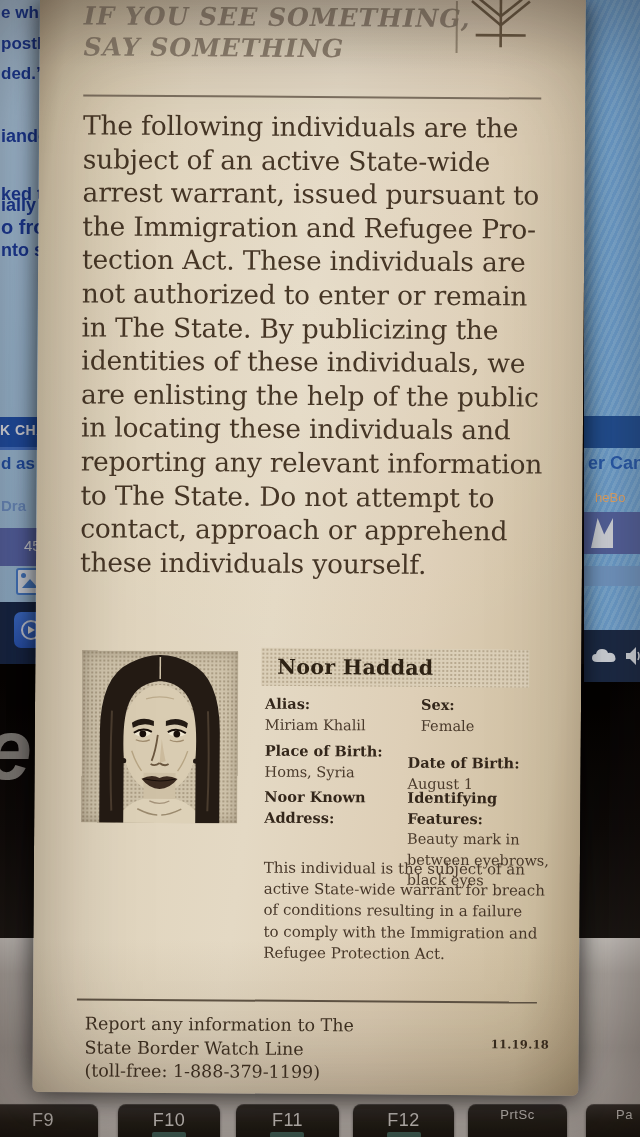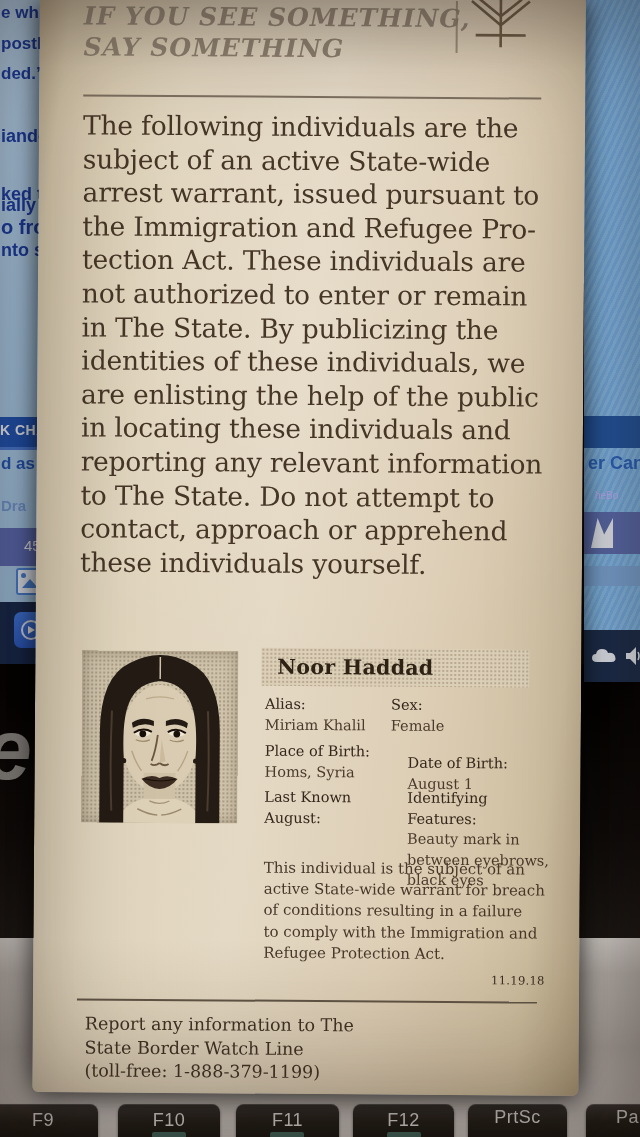--- a/index.html
+++ b/index.html
@@ -41,42 +41,42 @@
   .playbtn:after{content:"";position:absolute;left:14px;top:14px;width:0;height:0;
            border-top:4px solid transparent;border-bottom:4px solid transparent;border-left:7px solid #fff;}
 
   
   .scrR{position:absolute;left:584px;top:0;width:56px;height:682px;
         background:repeating-linear-gradient(115deg,#79b2e6 0 3px,#8abeea 3px 6px);}
   .rbar1{position:absolute;left:584px;top:416px;width:56px;height:32px;background:#2458a3;}
   .f-ercan{position:absolute;left:588px;top:453px;font-family:"Liberation Sans",sans-serif;
            font-weight:600;font-size:18px;color:#2c66c0;white-space:nowrap;}
   .f-hebo{position:absolute;left:595px;top:490px;font-family:"Liberation Sans",sans-serif;
-           font-size:10px;color:#c4b5fd;white-space:nowrap;}
+           font-size:13px;color:#fdba74;white-space:nowrap;}
   .rbar2{position:absolute;left:584px;top:512px;width:56px;height:42px;background:#5d6eb0;}
   .rbar2:after{content:"";position:absolute;left:7px;top:6px;width:22px;height:30px;background:#e9eef6;
            clip-path:polygon(0 100%,30% 0,60% 55%,100% 0,100% 100%);}
   .rbar3{position:absolute;left:584px;top:566px;width:56px;height:20px;background:#7ea9da;}
   .taskR{position:absolute;left:584px;top:630px;width:56px;height:52px;background:#1d2f4e;z-index:2;}
   .taskR svg{position:absolute;}
 
   
   .bezel{position:absolute;left:0;top:664px;width:640px;height:276px;
          background:linear-gradient(180deg,#000 0%,#0d0b0a 60%,#1b1815 100%);}
   .logoE{position:absolute;left:-16px;top:700px;font:italic 700 86px "Liberation Sans",sans-serif;
          color:#8f8d88;z-index:2;}
   .deck{position:absolute;left:0;top:938px;width:640px;height:199px;
         background:linear-gradient(180deg,#d8d4cf 0%,#bab4ae 18%,#aba49e 55%,#c6c0ba 100%);}
   .key{position:absolute;top:1104px;height:40px;border-radius:8px;z-index:3;
        background:linear-gradient(180deg,#3a3531 0%,#232019 45%,#16130f 100%);
        color:#d8d4cf;font-family:"Liberation Sans",sans-serif;text-align:center;
        box-shadow:inset 0 1px 0 rgba(255,255,255,.15),0 2px 3px rgba(0,0,0,.5);}
   .key .kl{padding-top:6px;font-size:18px;letter-spacing:.5px;}
   .key .ks{font-size:14px;color:#7fd0c0;margin-top:14px;}
-  .key.small .kl{padding-top:3px;font-size:18px;}
+  .key.small .kl{padding-top:3px;font-size:13px;}
   .k-f9{left:-12px;width:110px;}
   .k-f10{left:118px;width:102px;}
   .k-f11{left:236px;width:103px;}
   .k-f12{left:353px;width:101px;}
   .k-prtsc{left:468px;width:99px;}
   .k-pause{left:586px;width:80px;text-align:left;}
   .k-pause .kl{padding-left:30px;}
   .k-pause .ks{padding-left:32px;}
   .keystub{position:absolute;top:1132px;height:6px;width:34px;background:#6fc4b4;opacity:.45;
            border-radius:2px;z-index:4;}
@@ -102,29 +102,29 @@
   .portrait{left:47px;top:660px;width:156px;height:172px;
          background-color:#cfc3ab;
          background-image:radial-gradient(#ab9d84 1px,rgba(0,0,0,0) 1.35px);background-size:4px 4px;
          box-shadow:inset 0 0 14px rgba(70,55,35,.35);}
   .nameband{left:226px;top:656px;width:268px;height:38px;
          background-color:#dbcfb8;
          background-image:radial-gradient(#b8a98f 1px,rgba(0,0,0,0) 1.4px);background-size:4px 4px;}
   .nameband .nm{position:absolute;left:16px;top:0;line-height:38px;font-weight:700;font-size:20.5px;
          letter-spacing:.3px;color:#2e2214;}
   .fblock{position:absolute;width:142px;font-size:14.5px;line-height:20.5px;color:#4a3a2b;}
-  .fblock .lb{font-weight:400;color:#33261a;}
+  .fblock .lb{font-weight:700;color:#33261a;}
   .fblock .vl{white-space:pre-line;}
-  .fb1{left:230px;top:702px;} .fb2{left:356px;top:702px;}
+  .fb1{left:230px;top:702px;} .fb2{left:386px;top:702px;}
   .fb3{left:230px;top:749px;} .fb4{left:373px;top:760px;}
   .fb5{left:230px;top:795px;} .fb6{left:373px;top:795px;}
   .summary{left:230px;top:866px;width:292px;font-size:15px;line-height:21.2px;color:#473729;white-space:pre-line;}
   .rule2{left:44px;top:1008px;width:460px;background:#5e5243;}
   .footer{left:52px;top:1022px;font-size:17.5px;line-height:23.5px;color:#3f3122;white-space:pre-line;}
-  .datestamp{left:458px;top:980px;font-weight:400;font-size:11.5px;letter-spacing:.3px;color:#3a2d1f;}
+  .datestamp{left:458px;top:1044px;font-weight:700;font-size:11.5px;letter-spacing:.3px;color:#3a2d1f;}
 
   .vig{position:absolute;inset:0;z-index:50;pointer-events:none;
        box-shadow:inset 0 0 130px rgba(20,10,5,.55);}
 </style>
 </head>
 <body>
 
 <div class="stage">
 
   <div class="scrL">
@@ -268,21 +268,21 @@
     </div>
     <div class="fblock fb3">
       <div class="lb">Place of Birth:</div>
       <div class="vl">Homs, Syria</div>
     </div>
     <div class="fblock fb4">
       <div class="lb">Date of Birth:</div>
       <div class="vl">August 1</div>
     </div>
     <div class="fblock fb5">
-      <div class="lb">Last Known August:</div>
+      <div class="lb">Noor Known Address:</div>
     </div>
     <div class="fblock fb6">
       <div class="lb">Identifying Features:</div>
       <div class="vl">Beauty mark in
 between eyebrows,
 black eyes</div>
     </div>
 
     <div class="pl summary">This individual is the subject of an
 active State-wide warrant for breach

